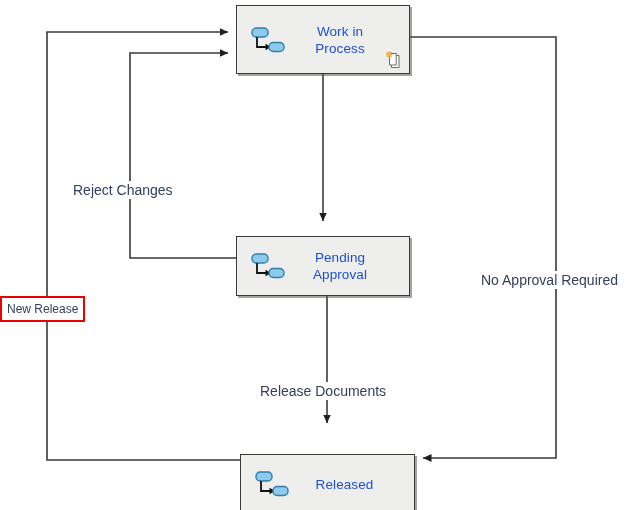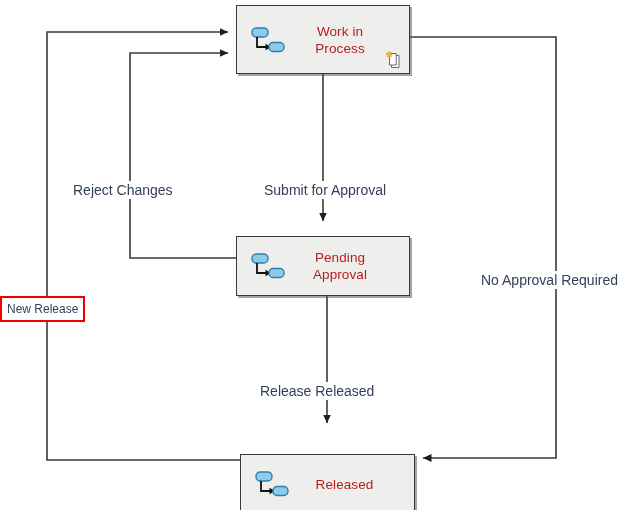--- a/index.html
+++ b/index.html
@@ -42,21 +42,21 @@
     width: 34px;
     height: 26px;
   }
   .node-label {
     width: 100%;
     text-align: center;
     padding-left: 34px;
     box-sizing: border-box;
     font-size: 13.5px;
     line-height: 17px;
-    color: #b91c1c;
+    color: #1d4ed8;
     white-space: pre-line;
     letter-spacing: 0.1px;
   }
   .corner-icon {
     position: absolute;
     right: 5px;
     bottom: 3px;
     width: 20px;
     height: 20px;
   }
@@ -151,21 +151,20 @@
         <path d="M6,10 L6,20 L16,20" fill="none" stroke="#111111" stroke-width="1.8"></path>
         <path d="M14.5,16.8 L20,20 L14.5,23.2 Z" fill="#111111"></path>
         <rect x="18" y="15.5" width="15" height="9" rx="4.2" ry="4.2" fill="#8ecaec" stroke="#2f7fa8" stroke-width="1.4"></rect>
       </svg>
     </span>
     <span class="node-label">Released</span>
   </div>
 
   <div class="edge-label" style="left:69px; top:141px;">Reject Changes</div>
 
-  <div class="edge-label" style="left:260px; top:141px;">Submit for Approval</div>
 
-  <div class="edge-label" style="left:256px; top:342px;">Release Released</div>
+  <div class="edge-label" style="left:256px; top:342px;">Release Documents</div>
 
   <div class="edge-label" style="left:477px; top:231px;">No Approval Required</div>
 
   <div class="badge-new-release" style="left:0px; top:296px;">New Release</div>
 
 </div>
 
 </body></html>

